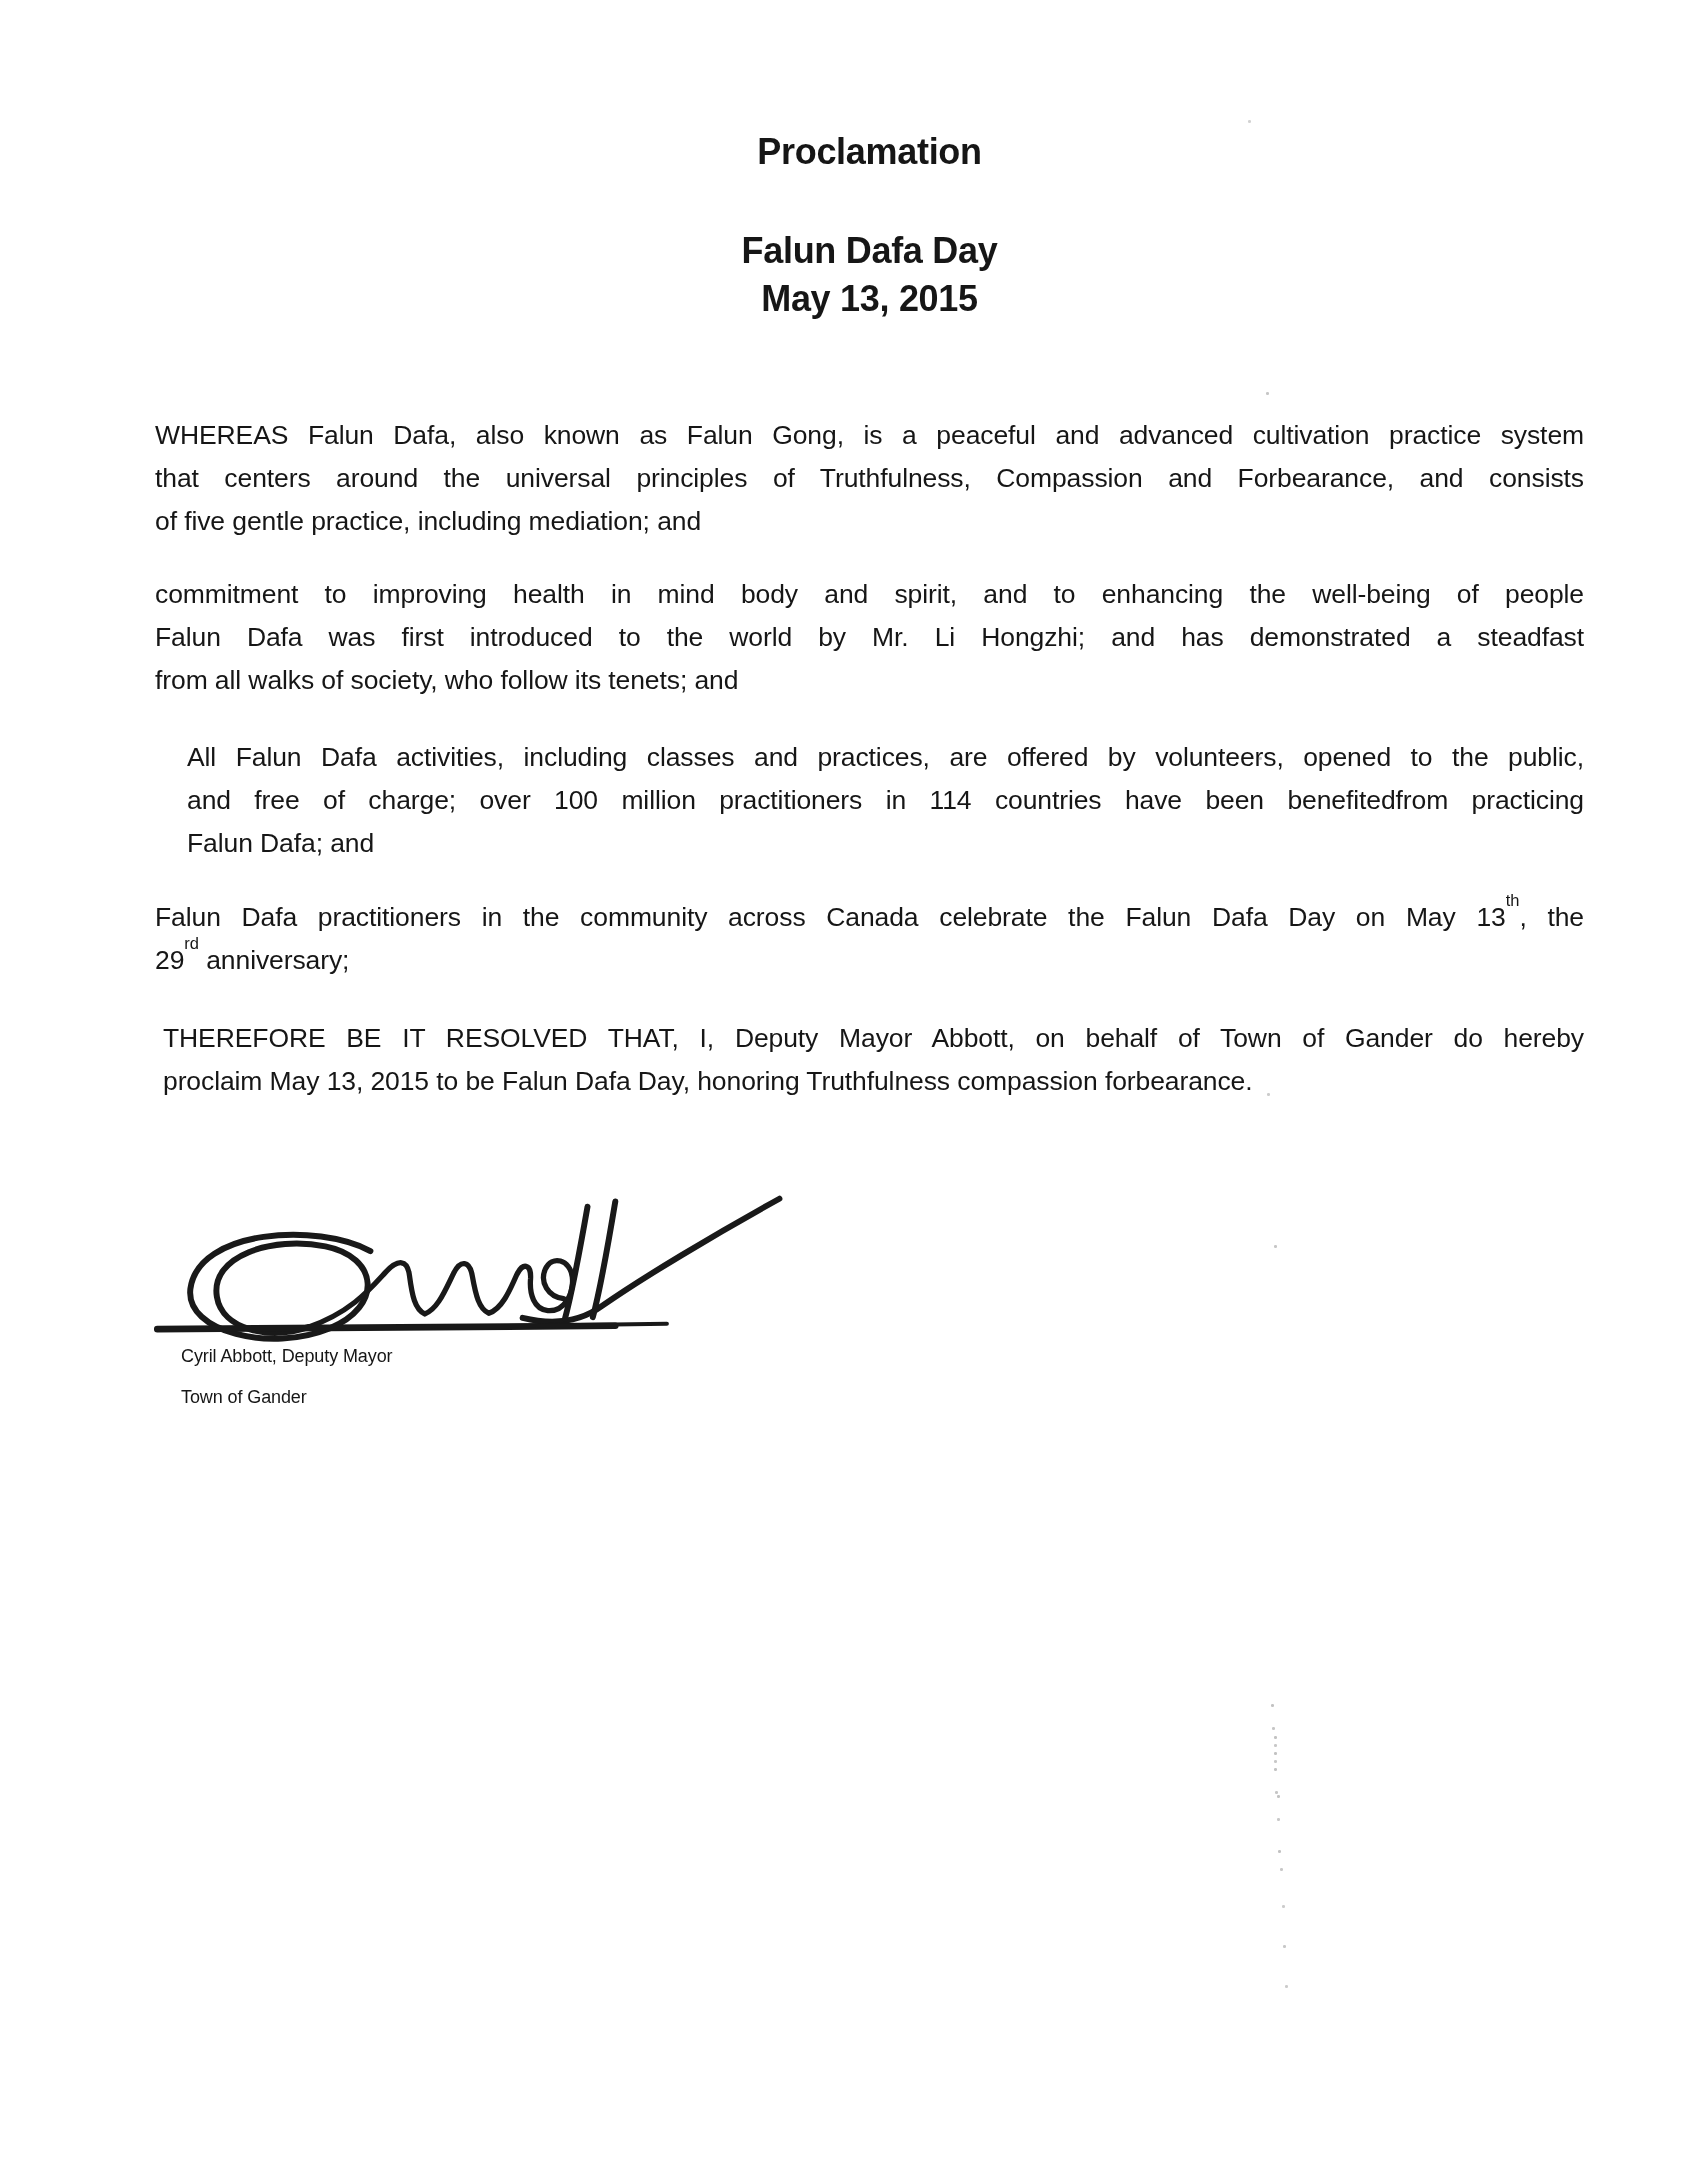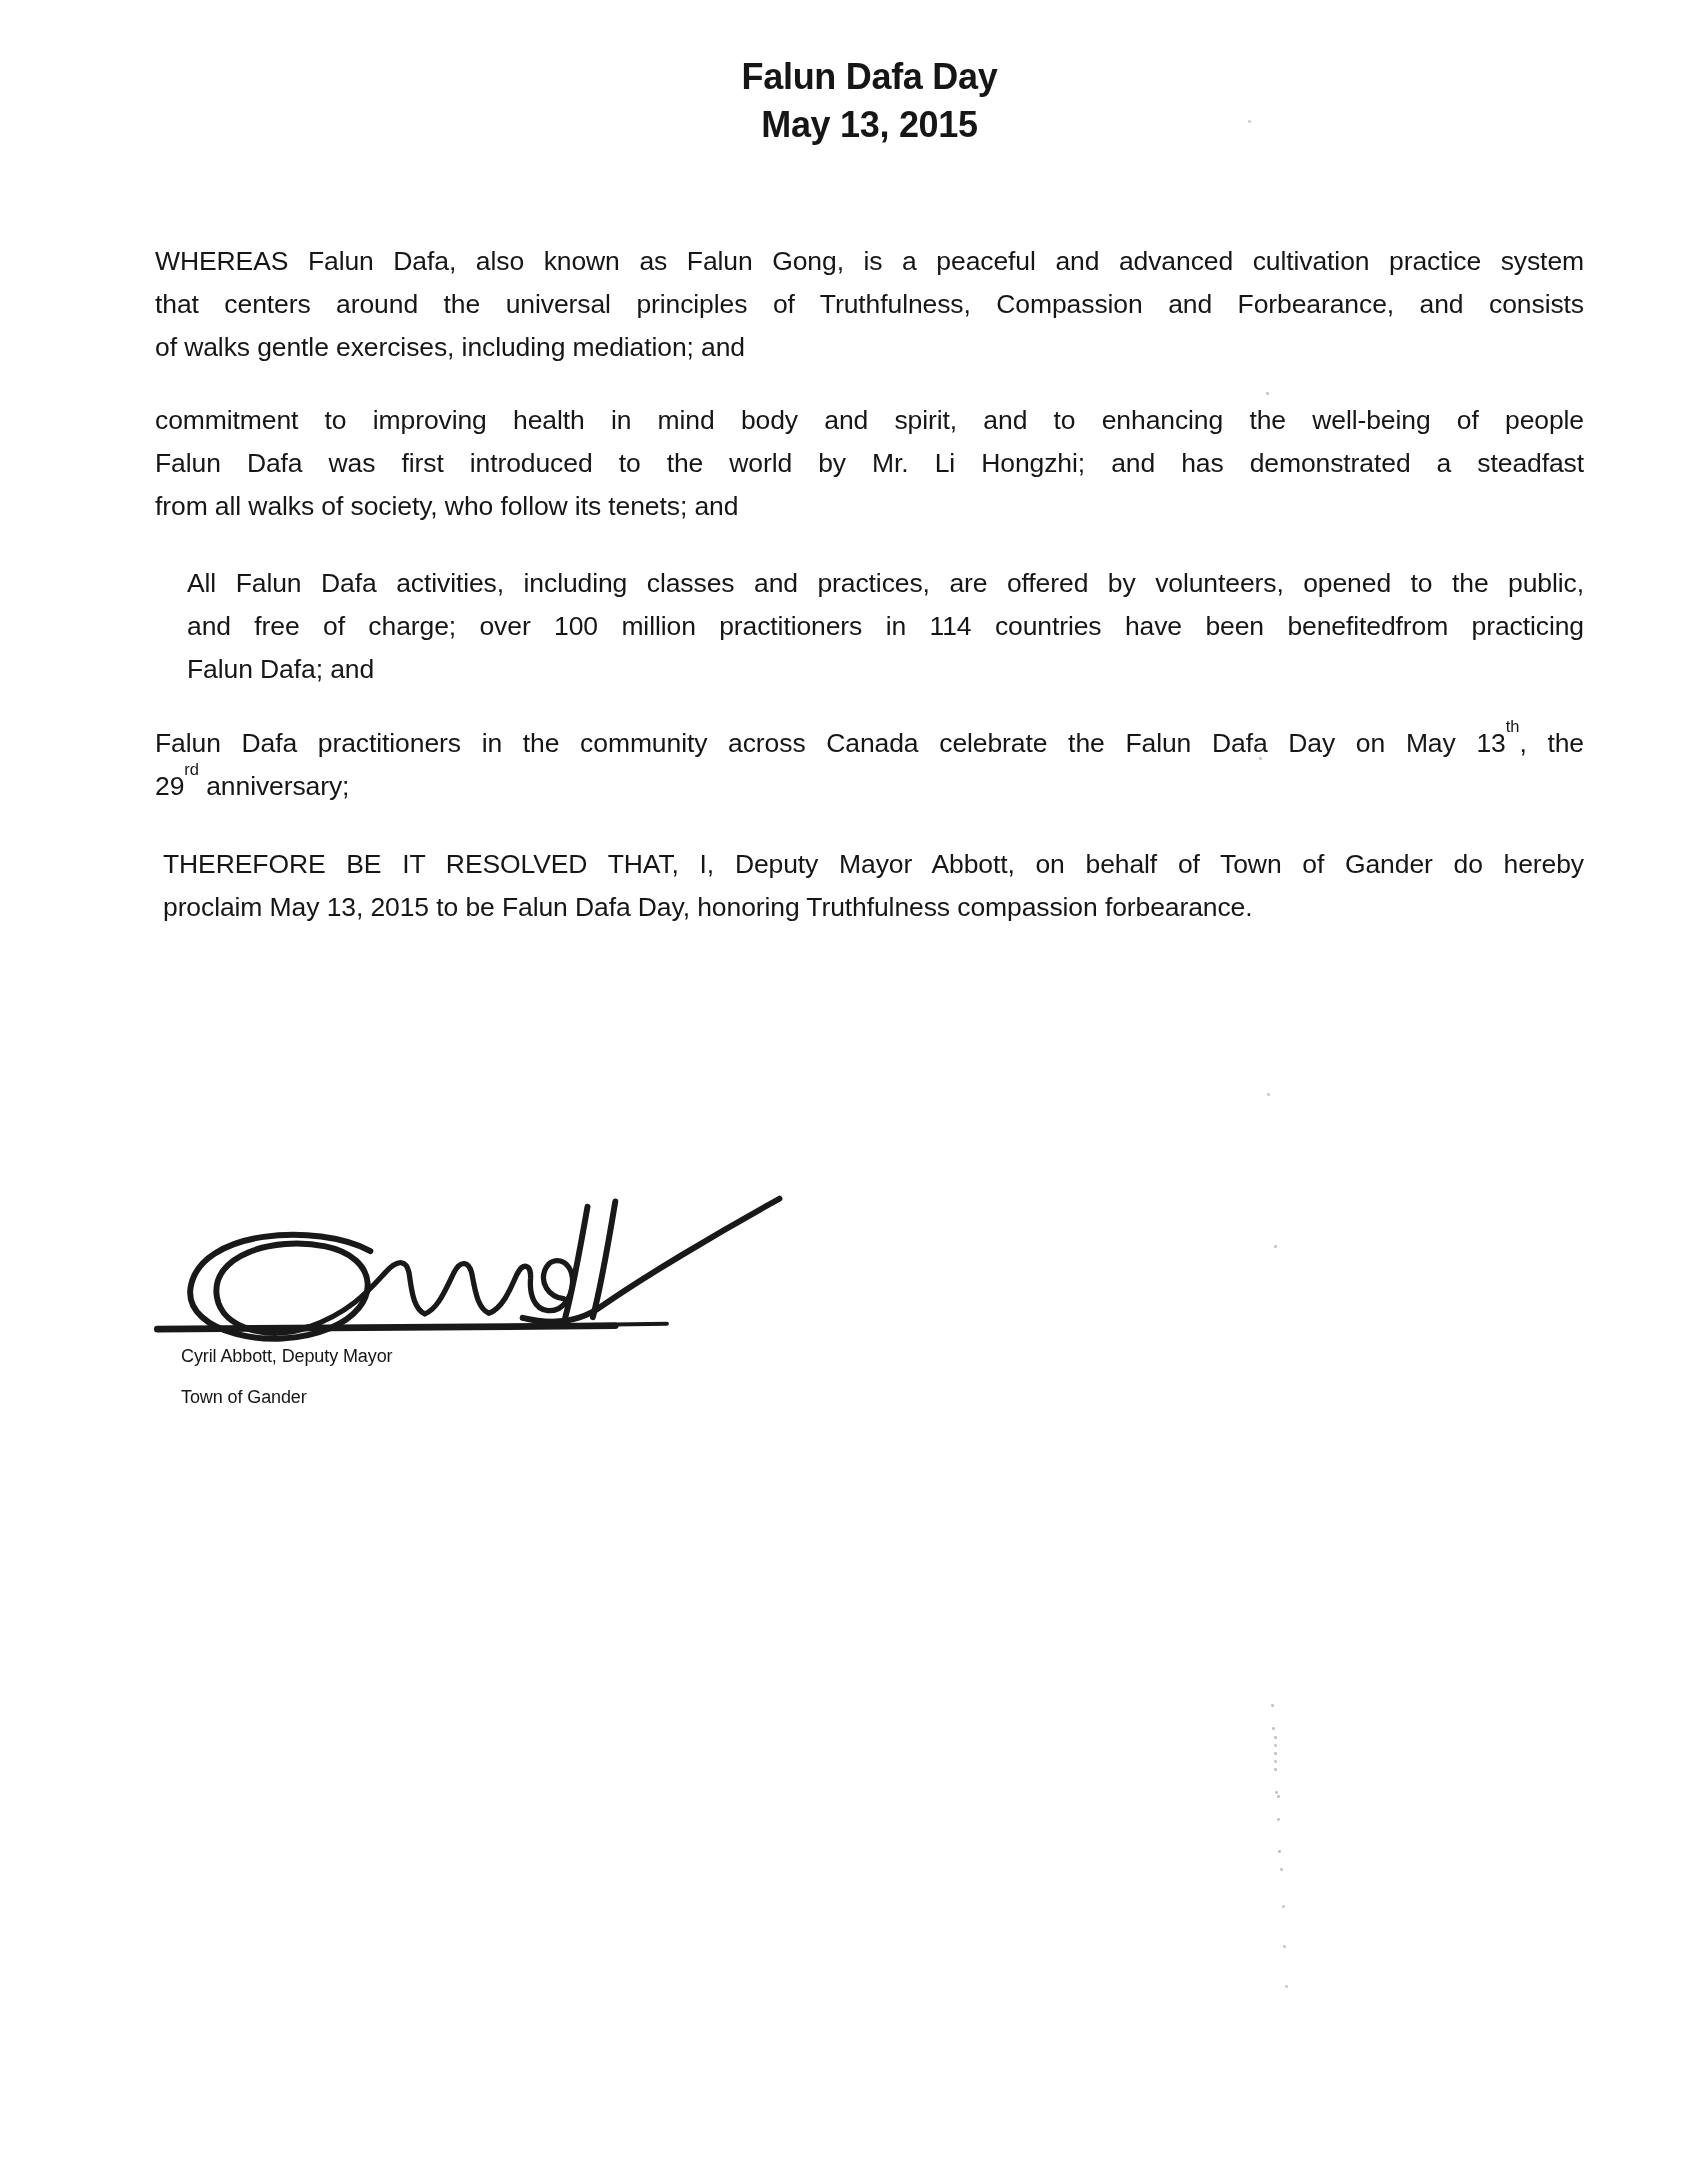--- a/index.html
+++ b/index.html
@@ -70,30 +70,31 @@
       1285px 1985px 0 0 #cccccc;
   }
 </style>
 </head>
 <body>
 
 <div class="page">
 
   <div class="doc">
 
+    <div class="title">Proclamation</div>
 
     <div class="subtitle">
       <div>Falun Dafa Day</div>
       <div>May 13, 2015</div>
     </div>
 
     <div class="para p1">
       <div class="jline">WHEREAS Falun Dafa, also known as Falun Gong, is a peaceful and advanced cultivation practice system</div>
       <div class="jline">that centers around the universal principles of Truthfulness, Compassion and Forbearance, and consists</div>
-      <div class="lline">of walks gentle exercises, including mediation; and</div>
+      <div class="lline">of five gentle practice, including mediation; and</div>
     </div>
 
     <div class="para p2">
       <div class="jline">commitment to improving health in mind body and spirit, and to enhancing the well-being of people</div>
       <div class="jline">Falun Dafa was first introduced to the world by Mr. Li Hongzhi; and has demonstrated a steadfast</div>
       <div class="lline">from all walks of society, who follow its tenets; and</div>
     </div>
 
     <div class="para p3">
       <div class="jline">All Falun Dafa activities, including classes and practices, are offered by volunteers, opened to the public,</div>

